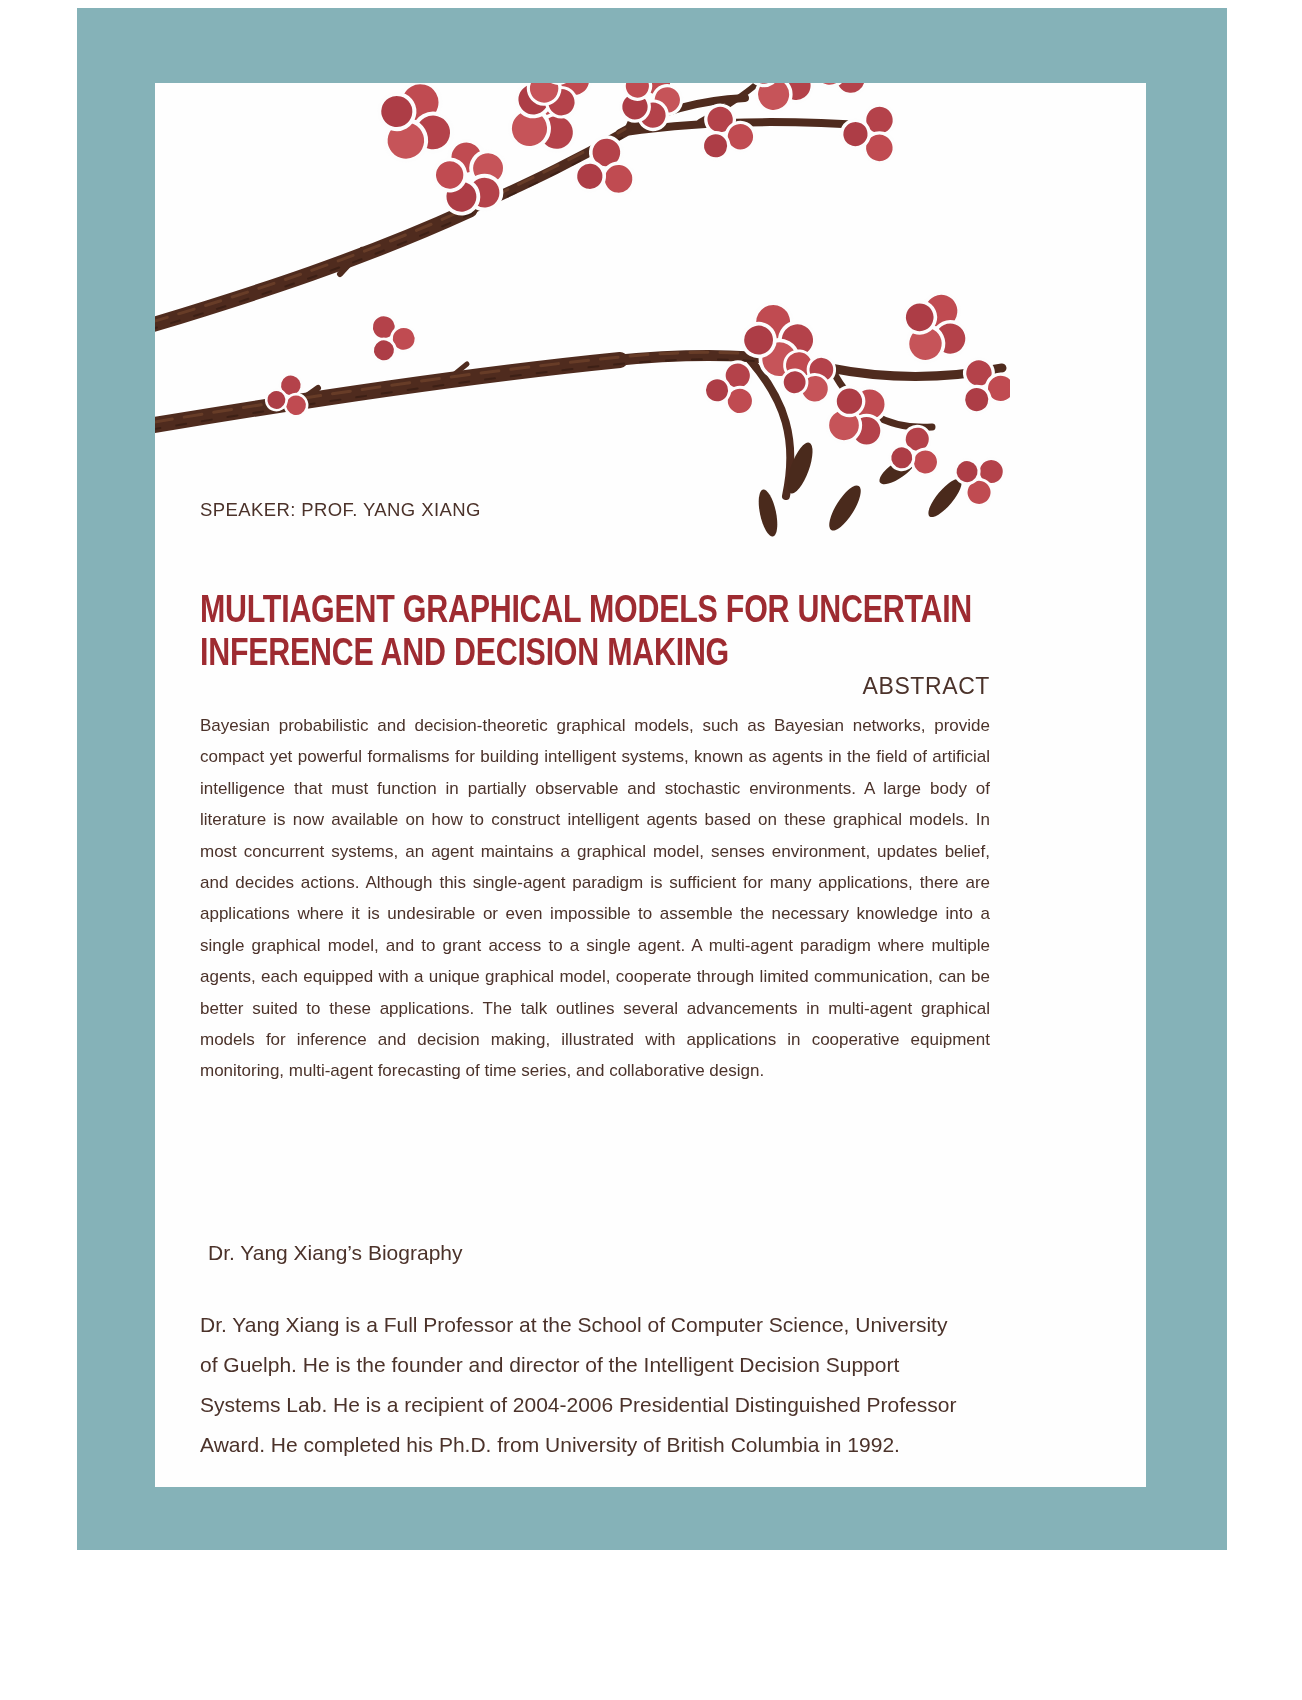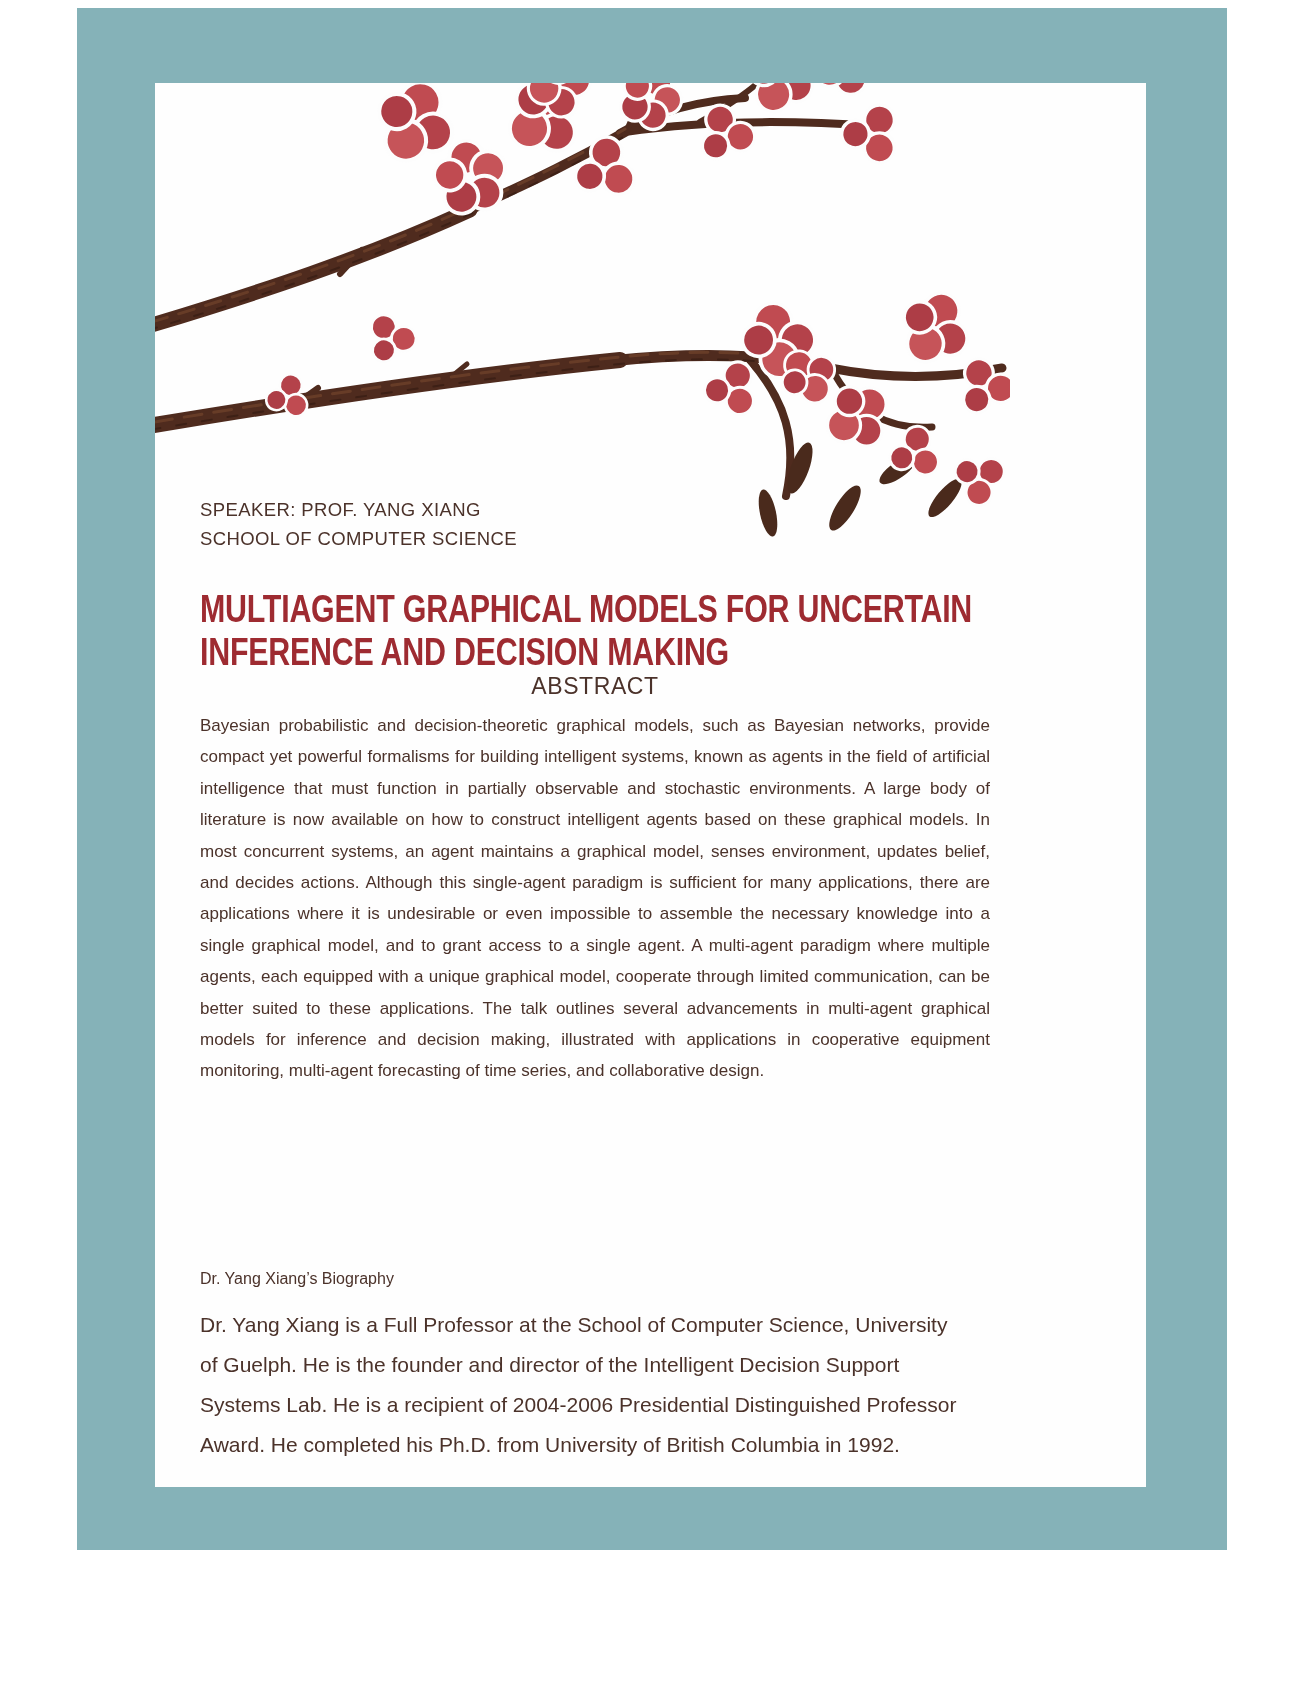--- a/index.html
+++ b/index.html
@@ -34,32 +34,32 @@
     color:var(--text-brown,#4b322a);
   }
   .title{
     position:absolute;left:0;top:505px;
     font-size:38px;line-height:43px;font-weight:700;letter-spacing:-.3px;
     color:var(--title-red,#9e2b31);
     transform:scaleX(.8);transform-origin:left top;
     white-space:nowrap;
   }
   .abstract-heading{
-    position:absolute;left:0;top:590px;width:790px;text-align:center;
+    position:absolute;left:0;top:590px;width:790px;text-align:right;
     font-size:23px;letter-spacing:.6px;
     color:var(--text-brown,#4b322a);
   }
   .abstract-body{
     position:absolute;left:0;top:627px;width:790px;
     font-size:17px;line-height:31.4px;text-align:justify;
     color:var(--text-brown,#4b322a);
   }
   .bio-heading{
-    position:absolute;left:0;top:1158px;
-    font-size:16px;color:var(--text-brown,#4b322a);margin-top:29px;
+    position:absolute;left:8px;top:1158px;
+    font-size:21px;color:var(--text-brown,#4b322a);
   }
   .bio-body{
     position:absolute;left:0;top:1222px;width:758px;
     font-size:21px;line-height:40px;
     color:var(--text-brown,#4b322a);
   }
 </style>
 </head>
 <body>
 
@@ -139,21 +139,20 @@
     <use href="#fl4" transform="translate(668 298) rotate(-40) scale(0.95)"></use>
     <use href="#fl3" transform="translate(840 400) rotate(60) scale(1.0)"></use>
 
     <use href="#fl3" transform="translate(148 318) rotate(15) scale(0.85)"></use>
   </svg>
 
   <div class="content">
 
     <div class="speaker">
       <div>SPEAKER: PROF. YANG XIANG</div>
-      <div>SCHOOL OF COMPUTER SCIENCE</div>
     </div>
 
     <div class="title">
       <div>MULTIAGENT GRAPHICAL MODELS FOR UNCERTAIN</div>
       <div>INFERENCE AND DECISION MAKING</div>
     </div>
 
     <div class="abstract-heading">ABSTRACT</div>
 
     <div class="abstract-body">Bayesian probabilistic and decision-theoretic graphical models, such as Bayesian networks, provide compact yet powerful formalisms for building intelligent systems, known as agents in the field of artificial intelligence that must function in partially observable and stochastic environments.  A large body of literature is now available on how to construct intelligent agents based on these graphical models.  In most concurrent systems, an agent maintains a graphical model, senses environment, updates belief, and decides actions.  Although this single-agent paradigm is sufficient for many applications, there are applications where it is undesirable or even impossible to assemble the necessary knowledge into a single graphical model, and to grant access to a single agent.  A multi-agent paradigm where multiple agents, each equipped with a unique graphical model, cooperate through limited communication, can be better suited to these applications.  The talk outlines several advancements in multi-agent graphical models for inference and decision making, illustrated with applications in cooperative equipment monitoring, multi-agent forecasting of time series, and collaborative design.</div>

